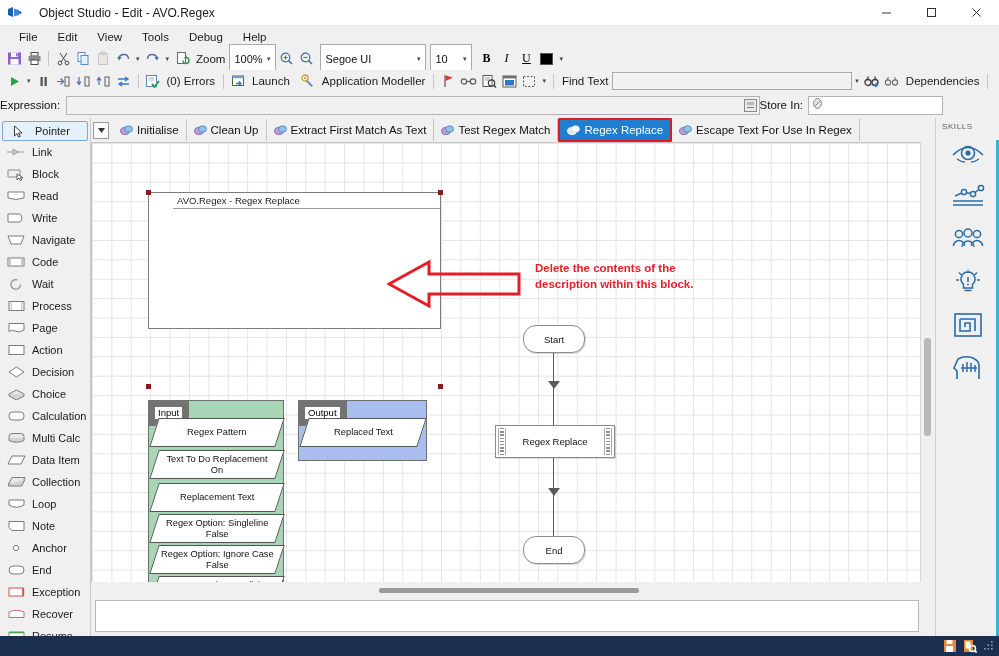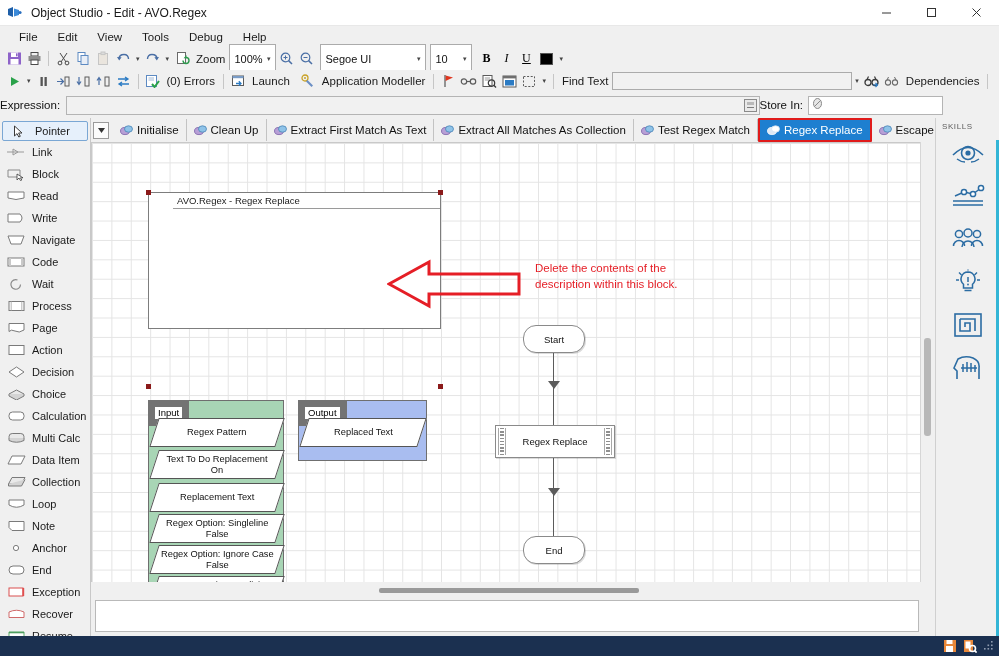--- a/index.html
+++ b/index.html
@@ -6,21 +6,21 @@
   html,body{
     width:999px; height:656px; overflow:hidden;
     font-family:"Liberation Sans", sans-serif;
     background:#fff;
   }
   #app{ position:relative; width:999px; height:656px; background:#f0f0f0; display:flex; flex-direction:column; }
 
   
   .titlebar{ height:26px; background:#fff; display:flex; align-items:center; border-bottom:1px solid #e8e8e8; flex:none; }
   .tb-icon{ width:22px; margin-left:7px; display:flex; align-items:center; }
-  .tb-title{ font-size:12px; color:#1a1a1a; margin-left:2px; white-space:nowrap; }
+  .tb-title{ font-size:12px; color:#1a1a1a; margin-left:10px; white-space:nowrap; }
   .tb-spacer{ flex:1; }
   .wbtn{ width:45px; height:26px; display:flex; align-items:center; justify-content:center; font-size:12px; color:#333; }
 
   
   .menubar{ height:21px; background:#f0f0f0; display:flex; align-items:center; padding-left:9px; flex:none; }
   .menu-item{ font-size:11.5px; color:#1a1a1a; padding:2px 10px; }
 
   
   .toolbar{ height:22px; background:#f0f0f0; display:flex; align-items:center; padding-left:4px; flex:none; gap:0; }
   .tbtn{ height:20px; min-width:20px; display:flex; align-items:center; justify-content:center; padding:0 2px; }
@@ -97,21 +97,21 @@
   .node.code{ border:1px solid #8a8a8a; box-shadow:1px 1px 0 rgba(0,0,0,.14); }
   .sprock{ position:absolute; top:2px; bottom:2px; width:8px;
      background-image:repeating-linear-gradient(to bottom,#8f8f8f 0 1.4px,transparent 1.4px 3.2px);
      background-size:4px 100%; background-repeat:no-repeat; background-position:center;
      border-left:1px solid #a8a8a8; border-right:1px solid #a8a8a8; }
   .sprock.l{ left:2px; } .sprock.r{ right:2px; }
 
   .link{ position:absolute; background:#5b5b5b; width:1px; }
   .arrowhead{ position:absolute; width:0; height:0; border-left:6px solid transparent; border-right:6px solid transparent; border-top:8px solid #5b5b5b; }
 
-  .note{ position:absolute; font-size:11.5px; font-weight:normal; color:#e51e26; line-height:16px; }
+  .note{ position:absolute; font-size:11.5px; font-weight:bold; color:#e51e26; line-height:16px; }
 
   
   .skills{ width:64px; background:#f0f0f0; border-left:1px solid #d0d0d0; display:flex; flex-direction:column; align-items:center; flex:none; position:relative; }
   .skills-label{ font-size:8px; letter-spacing:.6px; color:#5c5c5c; margin:4px 0 0 0; align-self:flex-start; padding-left:6px; }
   .skill-ico{ width:46px; height:43px; display:flex; align-items:center; justify-content:center; }
   .skills-accent{ position:absolute; right:0; top:22px; bottom:0; width:3px; background:#33b5d6; }
 
   
   .statusbar{ height:20px; background:#1b3050; display:flex; align-items:center; justify-content:flex-end; padding-right:5px; gap:6px; flex:none; }
   .sb-ico{ width:14px; height:14px; }
@@ -660,29 +660,20 @@
         <div class="tab">
           <span class="tabico">
             <svg width="13" height="11" viewBox="0 0 13 11">
                 <ellipse cx="5" cy="6" rx="4.5" ry="3.6" fill="#b79fd6" stroke="#7a5ea8" stroke-width=".8"></ellipse>
                 <ellipse cx="8.5" cy="4" rx="4" ry="3.2" fill="#8fc3e8" stroke="#4a84b5" stroke-width=".8"></ellipse>
               </svg>
           </span>
           <span>Extract First Match As Text</span>
         </div>
 
-        <div class="tab">
-          <span class="tabico">
-            <svg width="13" height="11" viewBox="0 0 13 11">
-                <ellipse cx="5" cy="6" rx="4.5" ry="3.6" fill="#b79fd6" stroke="#7a5ea8" stroke-width=".8"></ellipse>
-                <ellipse cx="8.5" cy="4" rx="4" ry="3.2" fill="#8fc3e8" stroke="#4a84b5" stroke-width=".8"></ellipse>
-              </svg>
-          </span>
-          <span>Extract All Matches As Collection</span>
-        </div>
 
         <div class="tab">
           <span class="tabico">
             <svg width="13" height="11" viewBox="0 0 13 11">
                 <ellipse cx="5" cy="6" rx="4.5" ry="3.6" fill="#b79fd6" stroke="#7a5ea8" stroke-width=".8"></ellipse>
                 <ellipse cx="8.5" cy="4" rx="4" ry="3.2" fill="#8fc3e8" stroke="#4a84b5" stroke-width=".8"></ellipse>
               </svg>
           </span>
           <span>Test Regex Match</span>
         </div>

